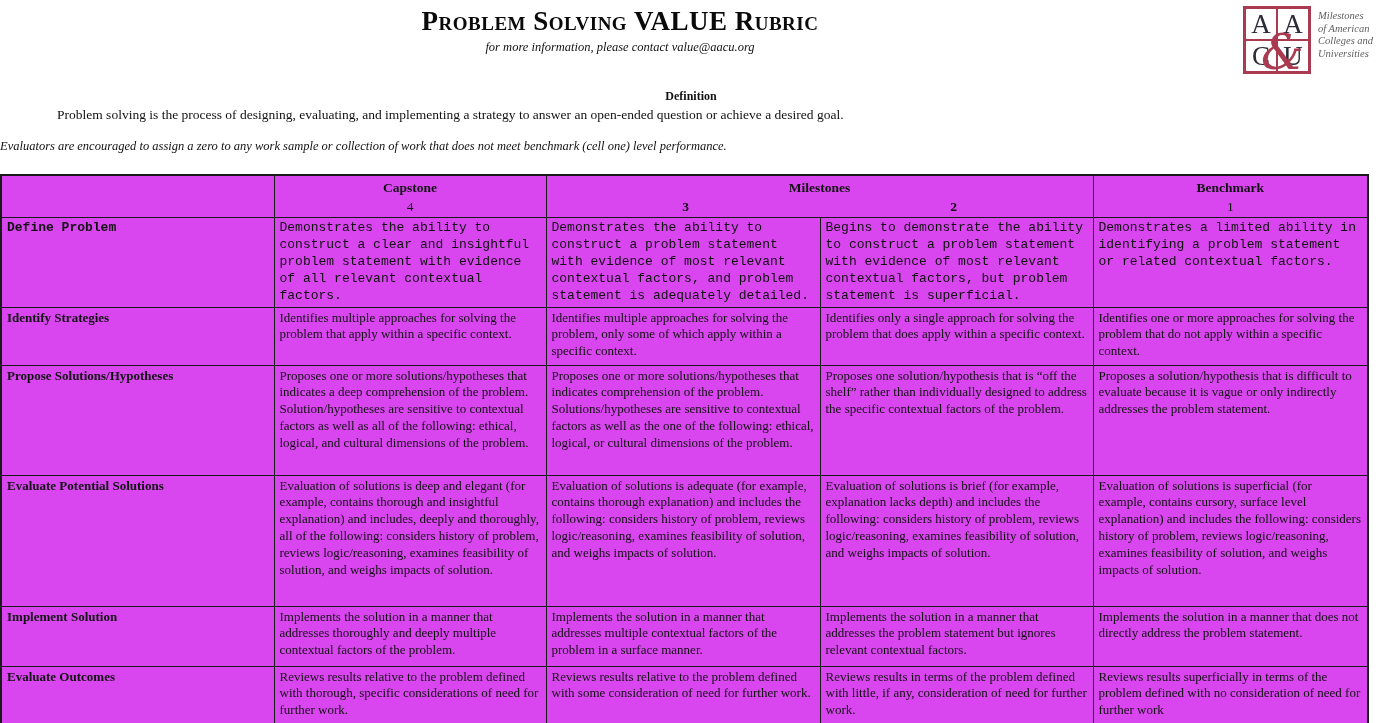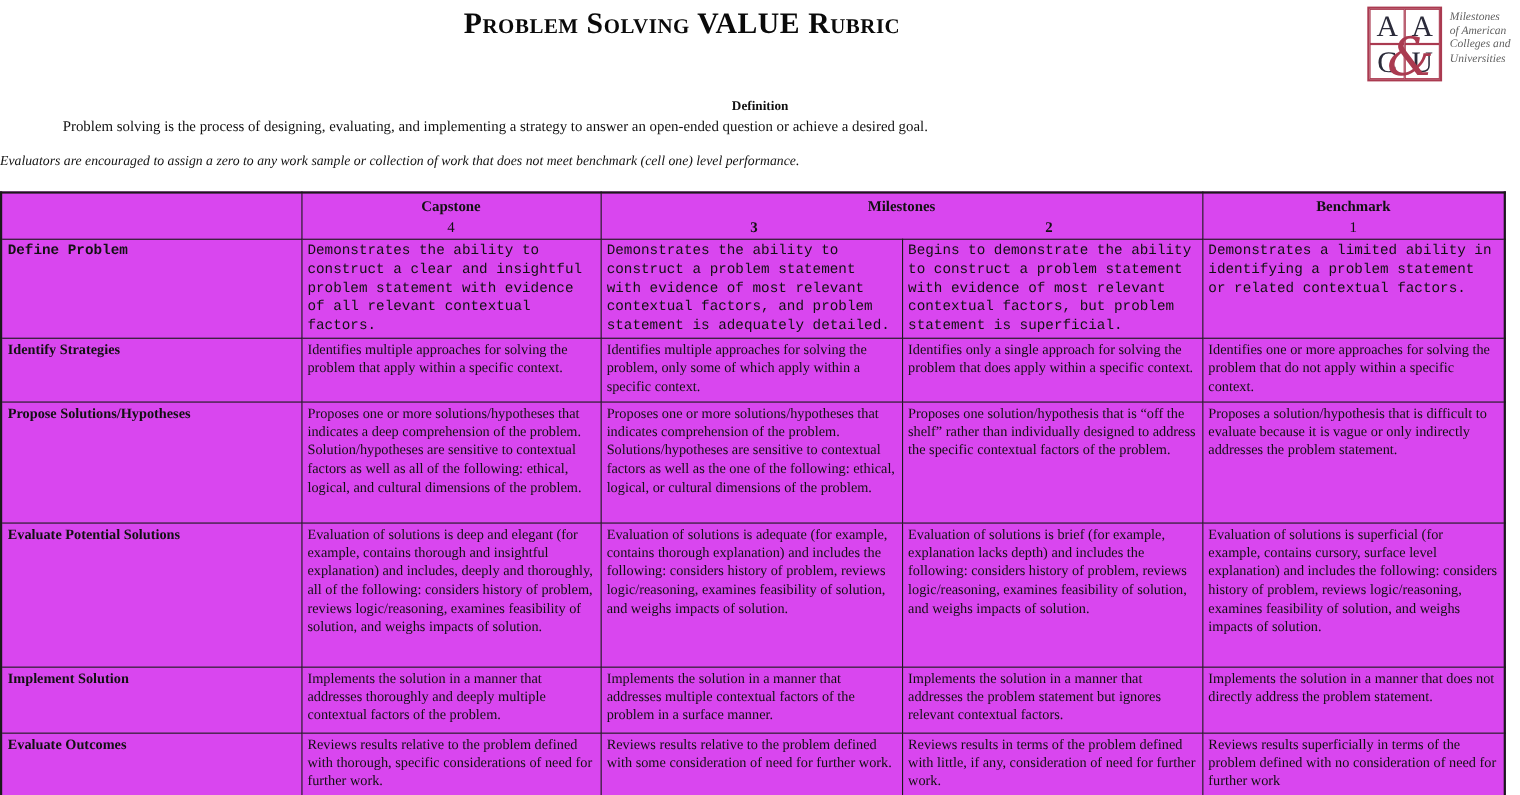--- a/index.html
+++ b/index.html
@@ -91,20 +91,21 @@
   tr.r5 td { height:60px; }
   tr.r6 td { height:62px; }
 </style>
 </head>
 <body>
 
 <div class="page">
 
   <div class="header-text">
     <div class="doc-title">Problem Solving VALUE Rubric</div>
+    <div class="doc-subtitle">for more information, please contact value@aacu.org</div>
   </div>
 
   <div class="logo">
     <div class="logo-grid">
       <div class="logo-cell">A</div>
       <div class="logo-cell">A</div>
       <div class="logo-cell">C</div>
       <div class="logo-cell">U</div>
       <div class="logo-amp">&amp;</div>
     </div>

